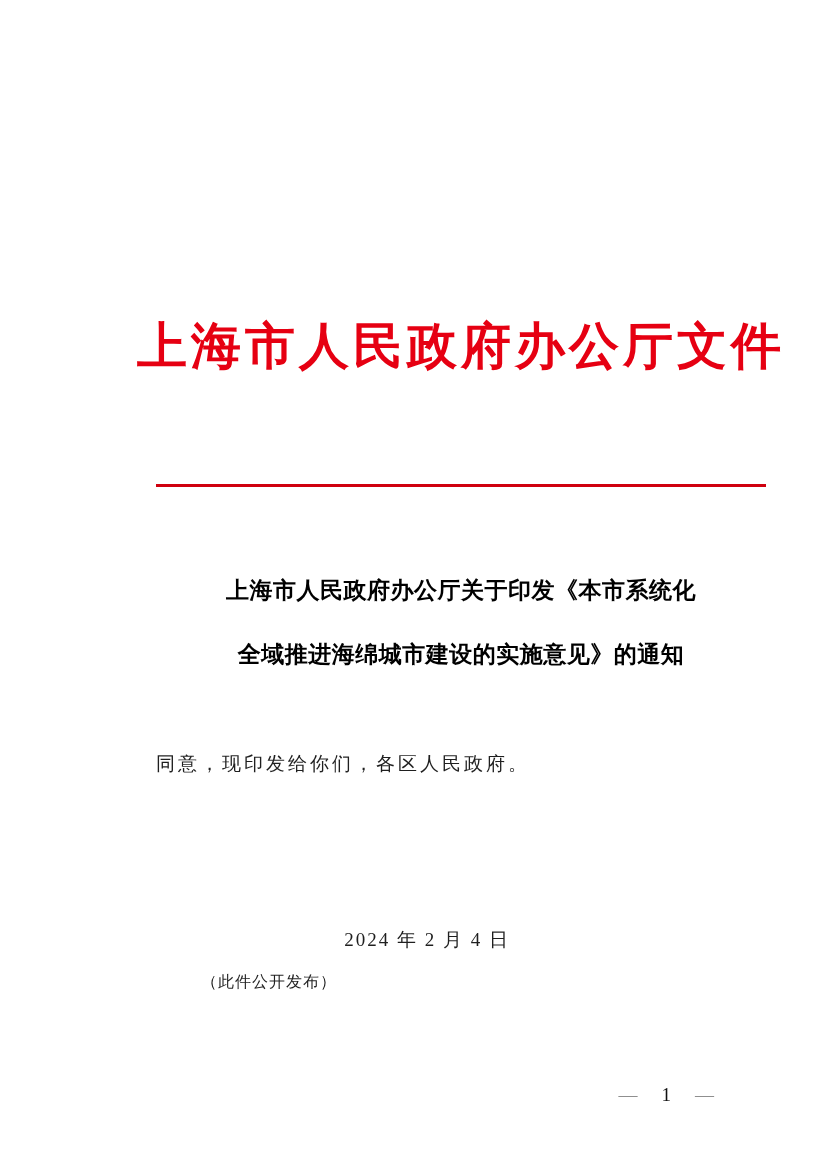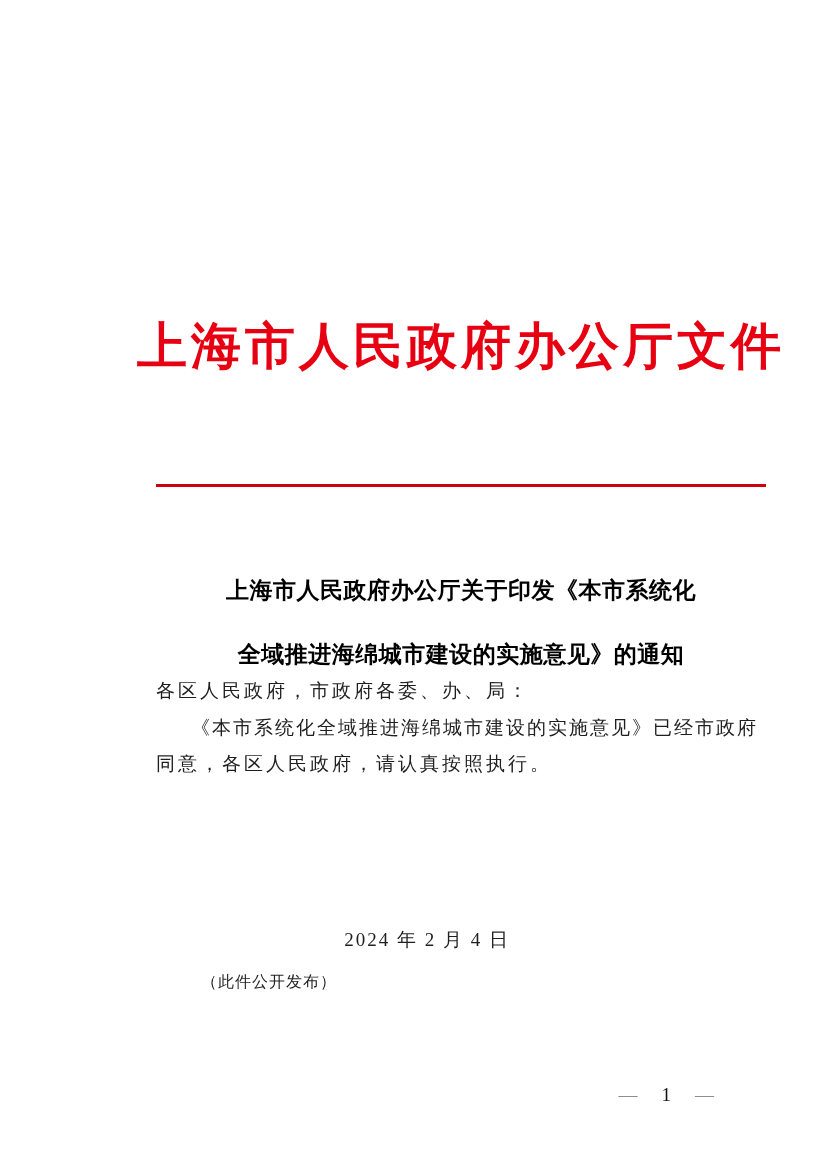--- a/index.html
+++ b/index.html
@@ -119,25 +119,23 @@
   <div class="letterhead">上海市人民政府办公厅文件</div>
 
 
   <div class="red-rule"></div>
 
   <div class="doc-title">
     <div>上海市人民政府办公厅关于印发《本市系统化</div>
     <div>全域推进海绵城市建设的实施意见》的通知</div>
   </div>
 
-  <div class="body-line salutation">各区人民政府，市政府各委、办、局：</div>
 
-  <div class="body-line body-para-1">《本市系统化全域推进海绵城市建设的实施意见》已经市政府</div>
 
-  <div class="body-line body-para-2">同意，各区人民政府，请认真按照执行。</div>
+  <div class="body-line body-para-2">同意，现印发给你们，各区人民政府。</div>
 
   <div class="issue-date">2024 年 2 月 4 日</div>
 
   <div class="public-note">（此件公开发布）</div>
 
   <div class="page-number">
     <span class="dash">—</span><span class="num">1</span><span class="dash">—</span>
   </div>
 
 </div>

